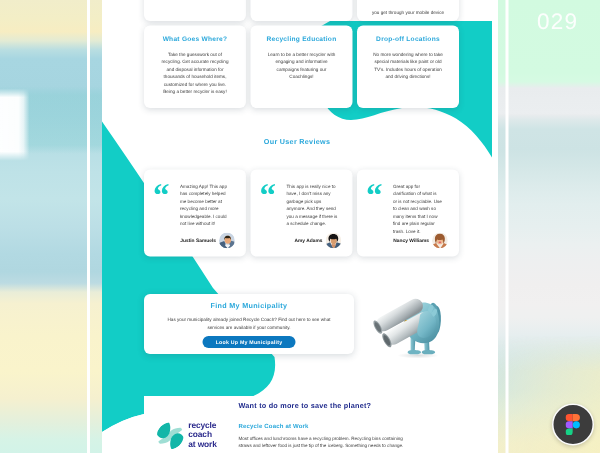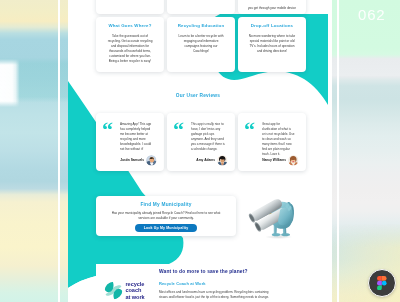--- a/index.html
+++ b/index.html
@@ -283,21 +283,21 @@
     <div class="fbody" style="left:91px;top:290px;width:172px;">Most offices and lunchrooms have a recycling problem. Recycling bins containing
 straws and leftover food is just the tip of the iceberg. Something needs to change.</div>
   </div>
 
   <div class="bg-right">
     <div class="layer" style="background:linear-gradient(180deg,#d2fae0 0%,#d3fae1 16%,#d6fae3 18%,#e9ecee 19.5%,#eaedef 22%,#ebeef0 25%,#e9ecee 25.3%,#dde9ea 26.5%,#cfe4e5 28.5%,#cde3e4 33%,#d4e7e7 37%,#dcebeb 41%,#e2eeee 45%,#e6efef 50%,#ebf0f0 54%,#eeeff0 58%,#f0efef 63%,#f1f0f0 67%,#eff0f0 70%,#e6eeef 74%,#d8e9ea 78%,#cfe6e6 82%,#cfe7e5 86%,#d9ece2 90%,#e6eed8 94%,#f2f0cf 98%,#f3f0cd 100%);"></div>
     <div class="layer" style="background:linear-gradient(110deg,rgba(197,228,228,0) 40%,rgba(243,238,196,.55) 72%,rgba(246,240,192,.8) 100%);-webkit-mask-image:linear-gradient(180deg,transparent 74%,#000 82%,#000 100%);mask-image:linear-gradient(180deg,transparent 74%,#000 82%,#000 100%);"></div>
   </div>
   <div class="vline" style="left:337px"></div>
 
-  <div class="slide-no">062</div>
+  <div class="slide-no">029</div>
 
   <div class="figma-badge">
     <svg viewBox="0 0 38 57" width="9.6" height="14.4">
       <path fill="#ff5430" d="M9.5 0h9.5v19H9.5A9.5 9.5 0 0 1 9.5 0z"></path>
       <path fill="#ff7237" d="M19 0h9.5a9.5 9.5 0 0 1 0 19H19V0z"></path>
       <path fill="#00bcff" d="M38 28.5A9.5 9.5 0 1 1 19 28.5a9.5 9.5 0 0 1 19 0z"></path>
       <path fill="#a259ff" d="M9.5 19H19v19H9.5a9.5 9.5 0 0 1 0-19z"></path>
       <path fill="#16d186" d="M19 47.5A9.5 9.5 0 1 1 9.5 38H19v9.5z"></path>
     </svg>
   </div>

